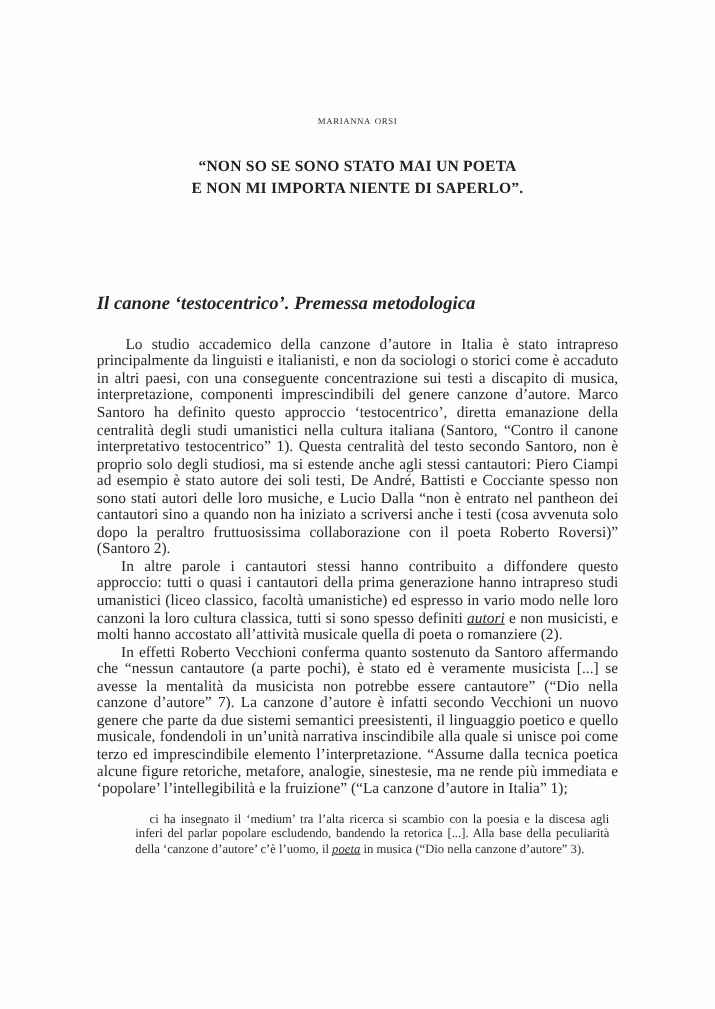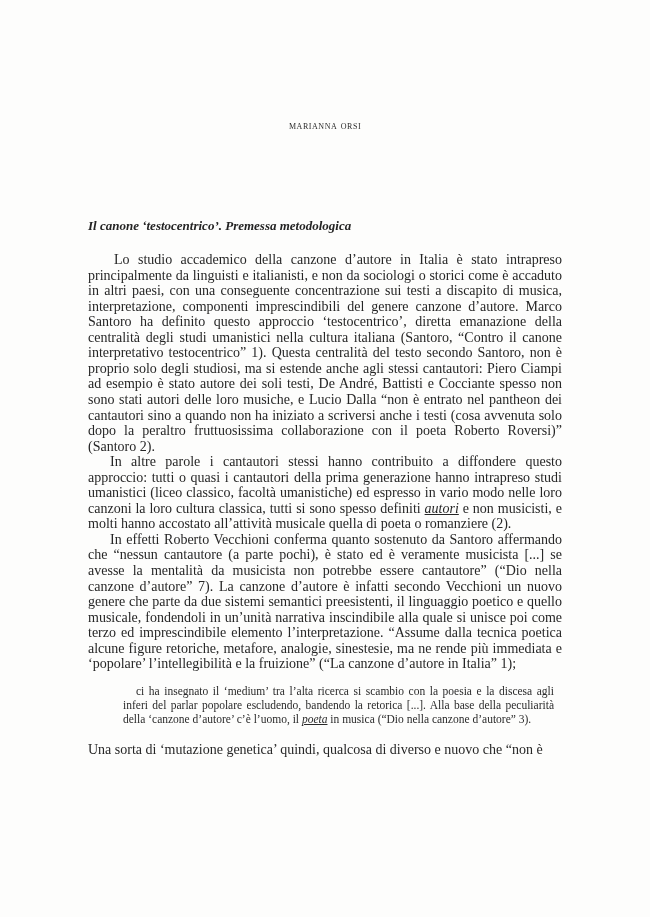--- a/index.html
+++ b/index.html
@@ -14,21 +14,21 @@
     font-family: "Liberation Serif", "DejaVu Serif", serif;
     color: #262626;
     overflow: hidden;
   }
 
   .page {
     position: relative;
     width: 650px;
     height: 898px;
     box-sizing: border-box;
-    padding: 15px 88px;
+    padding: 0 88px;
   }
 
   
   .masthead {
     padding-top: 104px;
     text-align: center;
   }
   .author {
     font-size: 11.3px;
     letter-spacing: 0.55px;
@@ -48,21 +48,21 @@
     white-space: nowrap;
   }
   .title-line { display: block; }
 
   
   .body-copy {
     margin-top: 84px;
   }
   .section-heading {
     font-style: italic;
-    font-size: 13px;
+    font-size: 17px;
     line-height: 1.35;
     color: #242424;
     margin: 0 0 18px 0;
   }
 
   p.para {
     margin: 0;
     font-size: 14px;
     line-height: 15.55px;
     text-align: justify;
@@ -91,33 +91,34 @@
 </style>
 </head>
 <body>
 
 <div class="page">
 
   <header class="masthead">
     <div class="author">Marianna Orsi</div>
 
     <h1 class="title">
+      <span class="title-line">“NON SO SE SONO STATO MAI UN POETA</span>
+      <span class="title-line">E NON MI IMPORTA NIENTE DI SAPERLO”.</span>
     </h1>
   </header>
 
   <main class="body-copy">
 
     <h2 class="section-heading">Il canone ‘testocentrico’. Premessa metodologica</h2>
 
     <p class="para first">Lo studio accademico della canzone d’autore in Italia è stato intrapreso principalmente da linguisti e italianisti, e non da sociologi o storici come è accaduto in altri paesi, con una conseguente concentrazione sui testi a discapito di musica, interpretazione, componenti imprescindibili del genere canzone d’autore. Marco Santoro ha definito questo approccio ‘testocentrico’, diretta emanazione della centralità degli studi umanistici nella cultura italiana (Santoro, “Contro il canone interpretativo testocentrico” 1). Questa centralità del testo secondo Santoro, non è proprio solo degli studiosi, ma si estende anche agli stessi cantautori: Piero Ciampi ad esempio è stato autore dei soli testi, De André, Battisti e Cocciante spesso non sono stati autori delle loro musiche, e Lucio Dalla “non è entrato nel pantheon dei cantautori sino a quando non ha iniziato a scriversi anche i testi (cosa avvenuta solo dopo la peraltro fruttuosissima collaborazione con il poeta Roberto Roversi)” (Santoro 2).</p>
 
     <p class="para"><span>In altre parole i cantautori stessi hanno contribuito a diffondere questo approccio:</span> <span>tutti o quasi i cantautori della prima generazione hanno intrapreso studi umanistici (liceo classico, facoltà umanistiche) ed espresso in vario modo nelle loro canzoni la loro cultura classica, tutti si sono spesso definiti </span><em>autori</em><span> e non musicisti, e molti hanno accostato all’attività musicale quella di poeta o romanziere (2).</span></p>
 
     <p class="para">In effetti Roberto Vecchioni conferma quanto sostenuto da Santoro affermando che “nessun cantautore (a parte pochi), è stato ed è veramente musicista [...] se avesse la mentalità da musicista non potrebbe essere cantautore” (“Dio nella canzone d’autore” 7). La canzone d’autore è infatti secondo Vecchioni un nuovo genere che parte da due sistemi semantici preesistenti, il linguaggio poetico e quello musicale, fondendoli in un’unità narrativa inscindibile alla quale si unisce poi come terzo ed imprescindibile elemento l’interpretazione. “Assume dalla tecnica poetica alcune figure retoriche, metafore, analogie, sinestesie, ma ne rende più immediata e ‘popolare’ l’intellegibilità e la fruizione” (“La canzone d’autore in Italia” 1);</p>
 
     <blockquote class="extract">
       <p><span>ci ha insegnato il ‘medium’ tra l’alta ricerca si scambio con la poesia e la discesa agli inferi del parlar popolare escludendo, bandendo la retorica [...]. Alla base della peculiarità della ‘canzone d’autore’ c’è l’uomo, il </span><em>poeta</em><span> in musica (“Dio nella canzone d’autore” 3).</span></p>
     </blockquote>
 
-    <p class="para closing">Una sorta di ‘mutazione genetica’ quindi, qualcosa di diverso e nuovo che “non è</p>
 
   </main>
 </div>
 
 </body></html>

